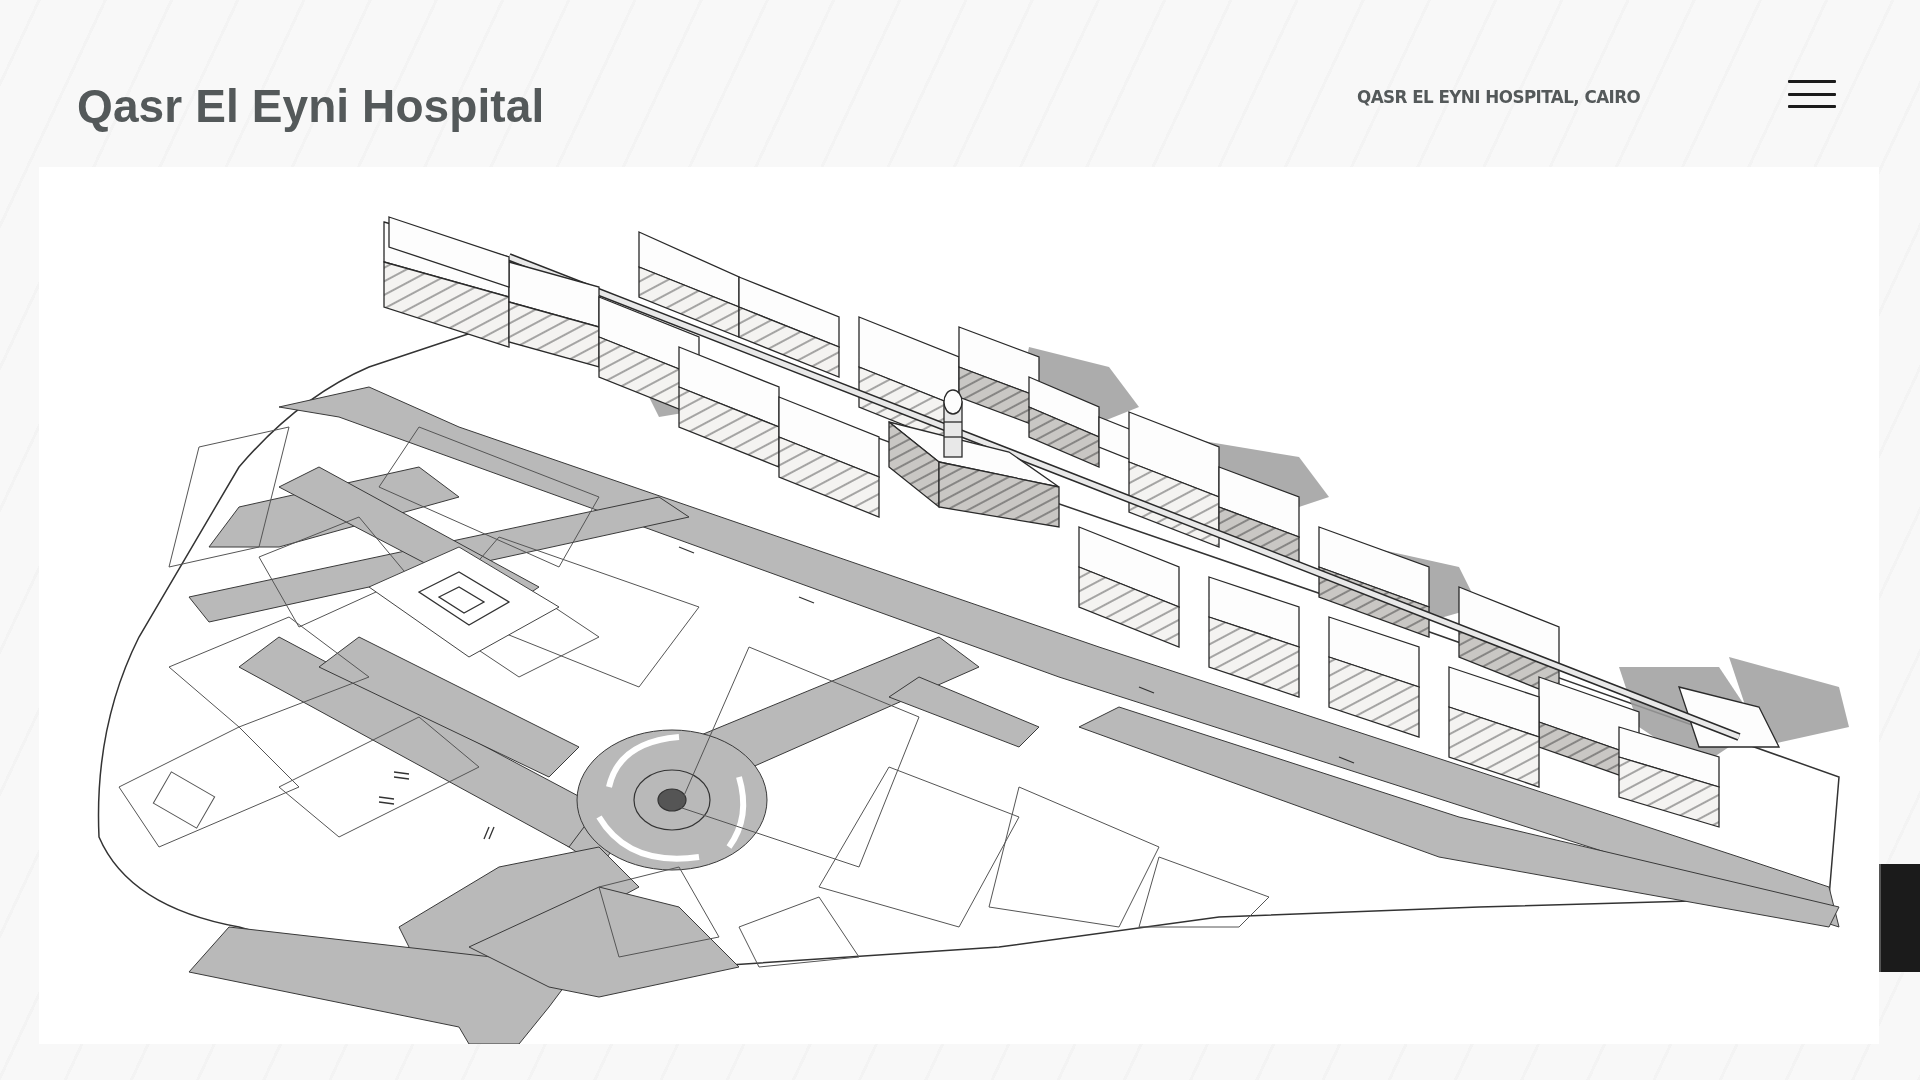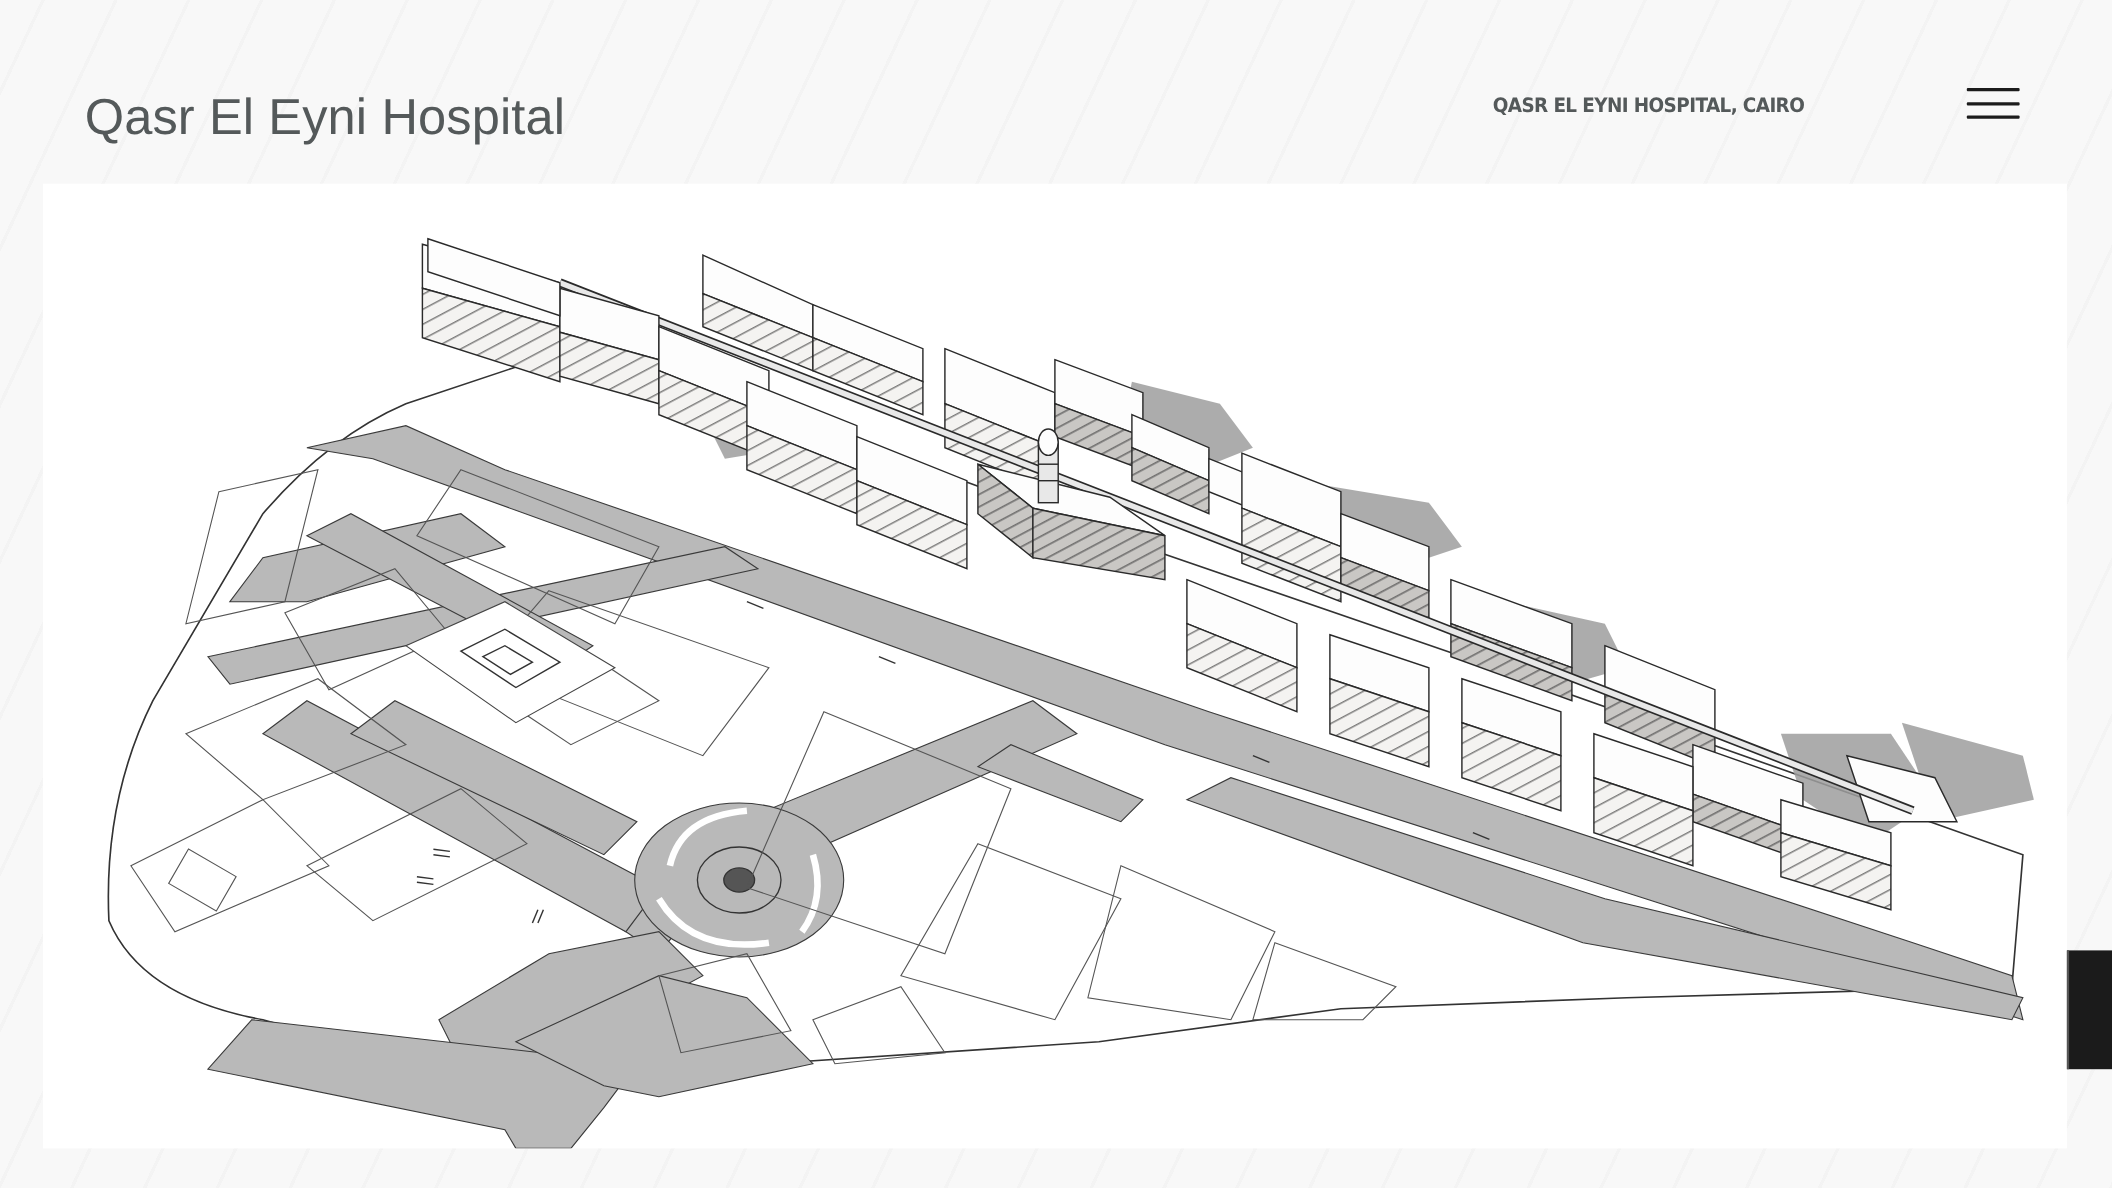--- a/index.html
+++ b/index.html
@@ -10,21 +10,21 @@
   }
   .bg-pattern {
     position: absolute; inset: 0; pointer-events: none;
     background:
       repeating-linear-gradient(115deg, rgba(255,255,255,0) 0 34px, rgba(236,236,236,0.55) 34px 37px, rgba(255,255,255,0) 37px 60px);
     opacity: 0.7;
   }
   .header { position: absolute; left: 0; top: 0; width: 1920px; height: 167px; }
   .site-title {
     position: absolute; left: 77px; top: 80px; margin: 0;
-    font-family: "Liberation Sans", sans-serif; font-weight: 400;
+    font-family: "Liberation Sans", sans-serif; font-weight: 700;
     font-size: 46px; line-height: 52px; color: #54595a; letter-spacing: 0.1px;
   }
   .project-label {
     position: absolute; left: 1357px; top: 85px;
     font-family: "DejaVu Sans", sans-serif; font-weight: 700;
     font-size: 18px; line-height: 24px; color: #54595a; letter-spacing: -0.6px;
     transform: scaleX(0.93); transform-origin: left center;
   }
   .menu-toggle {
     position: absolute; left: 1784px; top: 72px; width: 56px; height: 44px;

